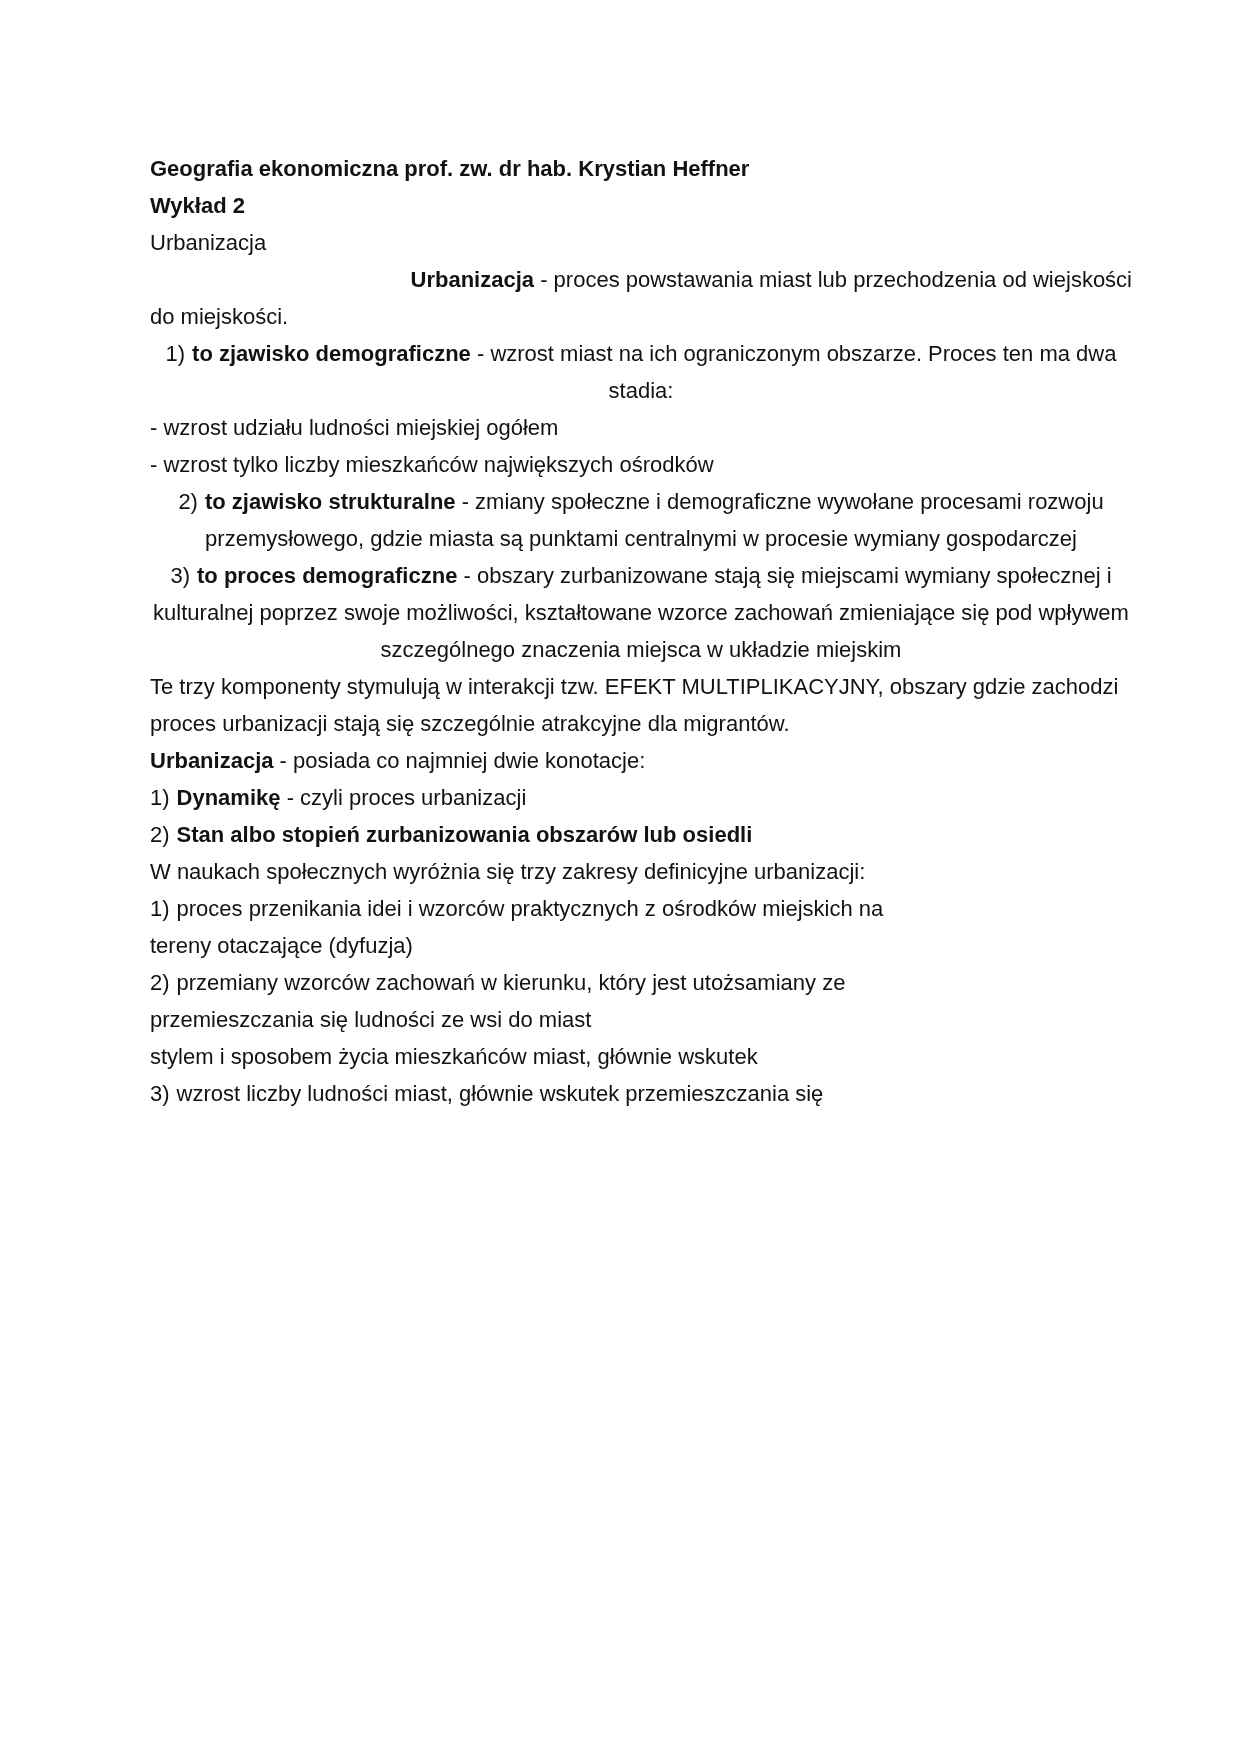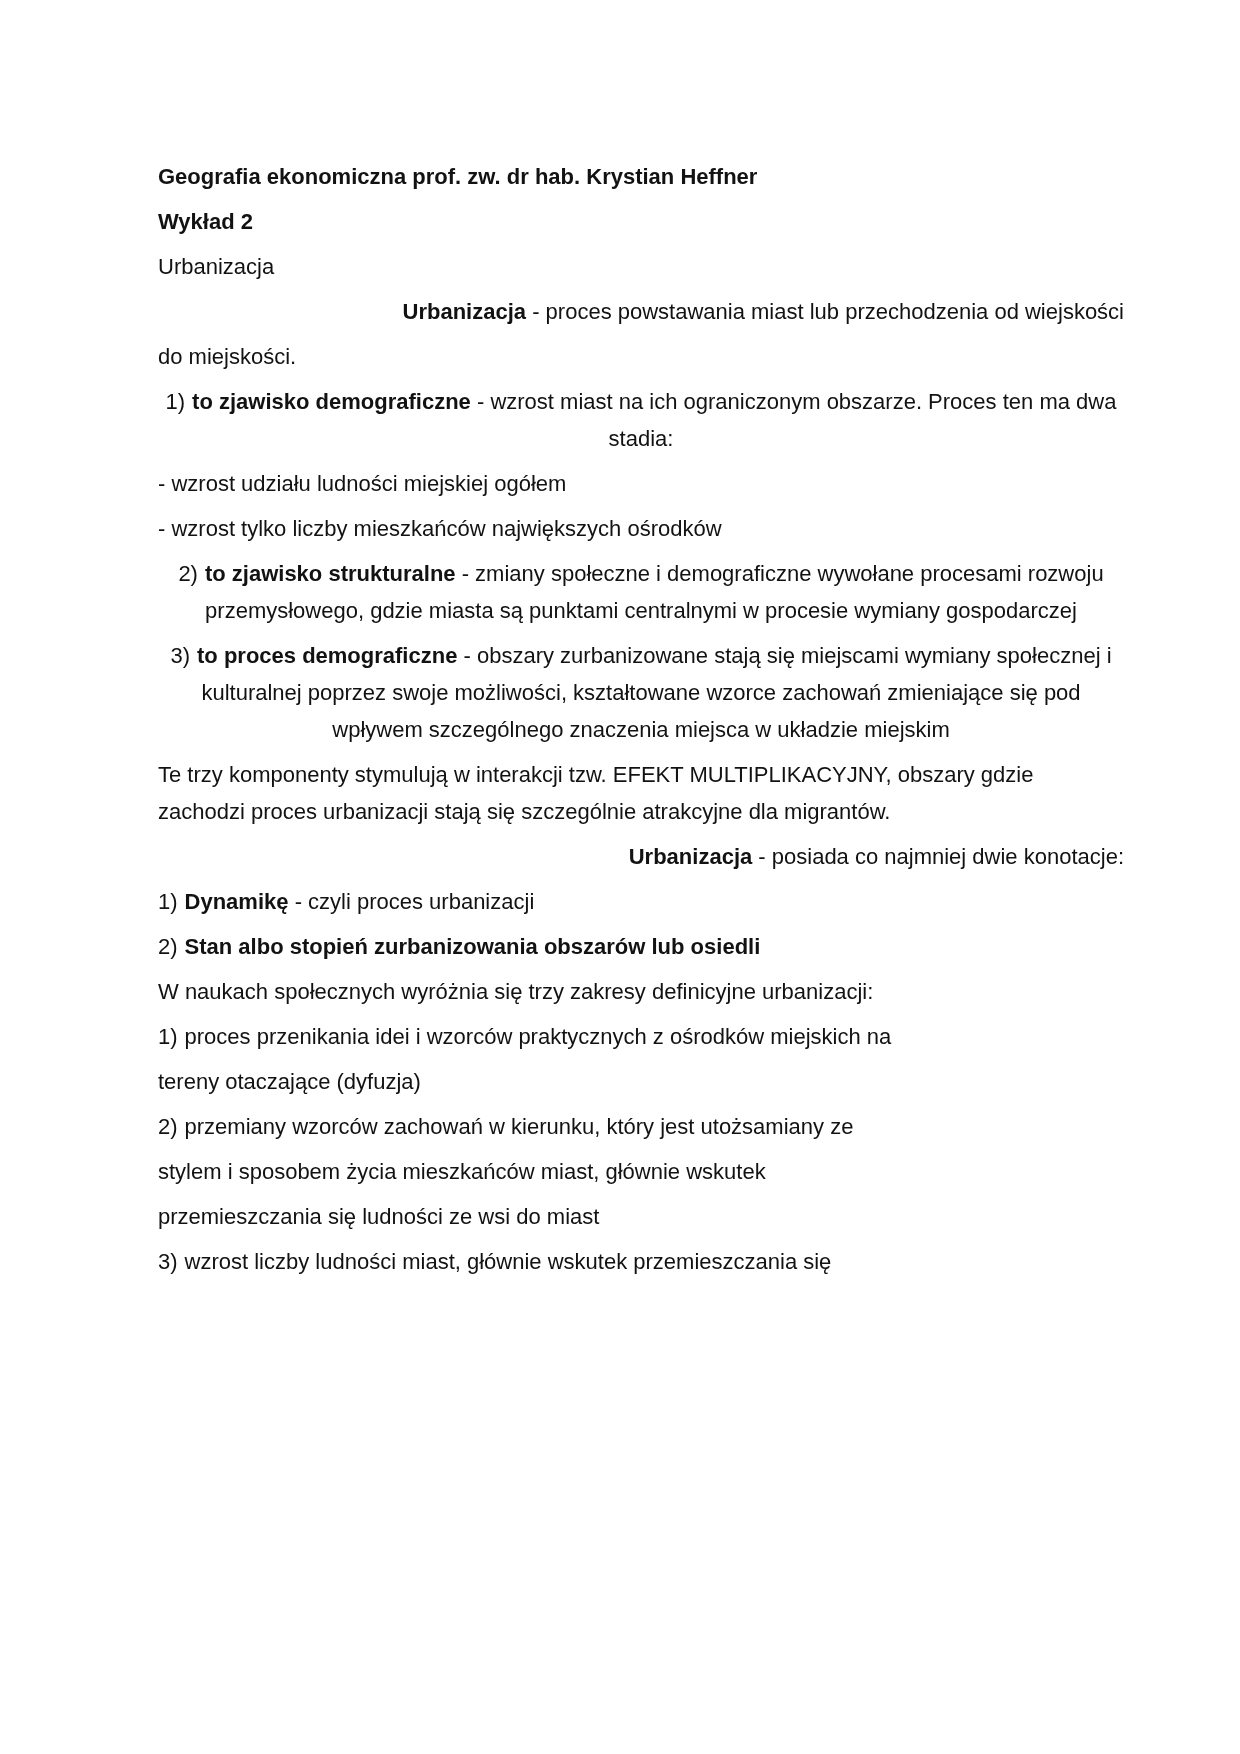--- a/index.html
+++ b/index.html
@@ -13,42 +13,42 @@
     width: 1240px;
     height: 1754px;
     background: #ffffff;
     color: #121212;
     font-family: "Liberation Sans", sans-serif;
     font-size: 22px;
     line-height: 37px;
     padding: 150px 108px 60px 150px;
     overflow: hidden;
   }
-  .page p, .page div.line { margin: 8px; }
+  .page p, .page div.line { margin: 0; }
   .bold { font-weight: bold; }
   .num { padding-right: 7px; }
 
   .course-title   { font-weight: bold; margin: 0 0 26px; }
   .lecture-title  { font-weight: bold; margin: 0 0 16px; }
   .topic          { margin: 0 0 18px; }
 
   .definition     { margin: 0 0 21px; text-align: right; }
   .definition-cont{ margin: 0 0 19px 210px; }
 
   .aspect         { margin-left: -15px; text-align: center; }
   .aspect-1       { margin-bottom: 10px; }
   .aspect-2       { margin-bottom: 12px; }
   .aspect-3       { margin-bottom: 10px; }
 
   .stage          { margin: 0 0 15px 58px; }
   .stage-2        { margin-bottom: 16px; }
 
   .note           { margin: 0 0 65px; }
 
-  .connotation-def   { margin: 0 0 16px; text-align: right; }
+  .connotation-def   { margin: 0 0 16px; }
   .connotation-item  { margin: 0 0 16px -15px; }
 
   .scopes-intro   { margin: 0 0 19px; }
   .scope-first    { margin: 0 0 18px -15px; }
   .scope-cont     { margin: 0 0 18px 25px; }
 </style>
 </head>
 <body>
 
 <div class="page">
@@ -81,21 +81,21 @@
 
   <p class="scopes-intro">W naukach społecznych wyróżnia się trzy zakresy definicyjne urbanizacji:</p>
 
   <div>
     <div class="line scope-first"><span class="num">1)</span><span>proces przenikania idei i wzorców praktycznych z ośrodków miejskich na</span></div>
     <div class="line scope-cont">tereny otaczające (dyfuzja)</div>
   </div>
 
   <div>
     <div class="line scope-first"><span class="num">2)</span><span>przemiany wzorców zachowań w kierunku, który jest utożsamiany ze</span></div>
+    <div class="line scope-cont">przemieszczania się ludności ze wsi do miast</div>
     <div class="line scope-cont">stylem i sposobem życia mieszkańców miast, głównie wskutek</div>
-    <div class="line scope-cont">przemieszczania się ludności ze wsi do miast</div>
   </div>
 
   <div>
     <div class="line scope-first"><span class="num">3)</span><span>wzrost liczby ludności miast, głównie wskutek przemieszczania się</span></div>
   </div>
 
 </div>
 
 </body></html>

